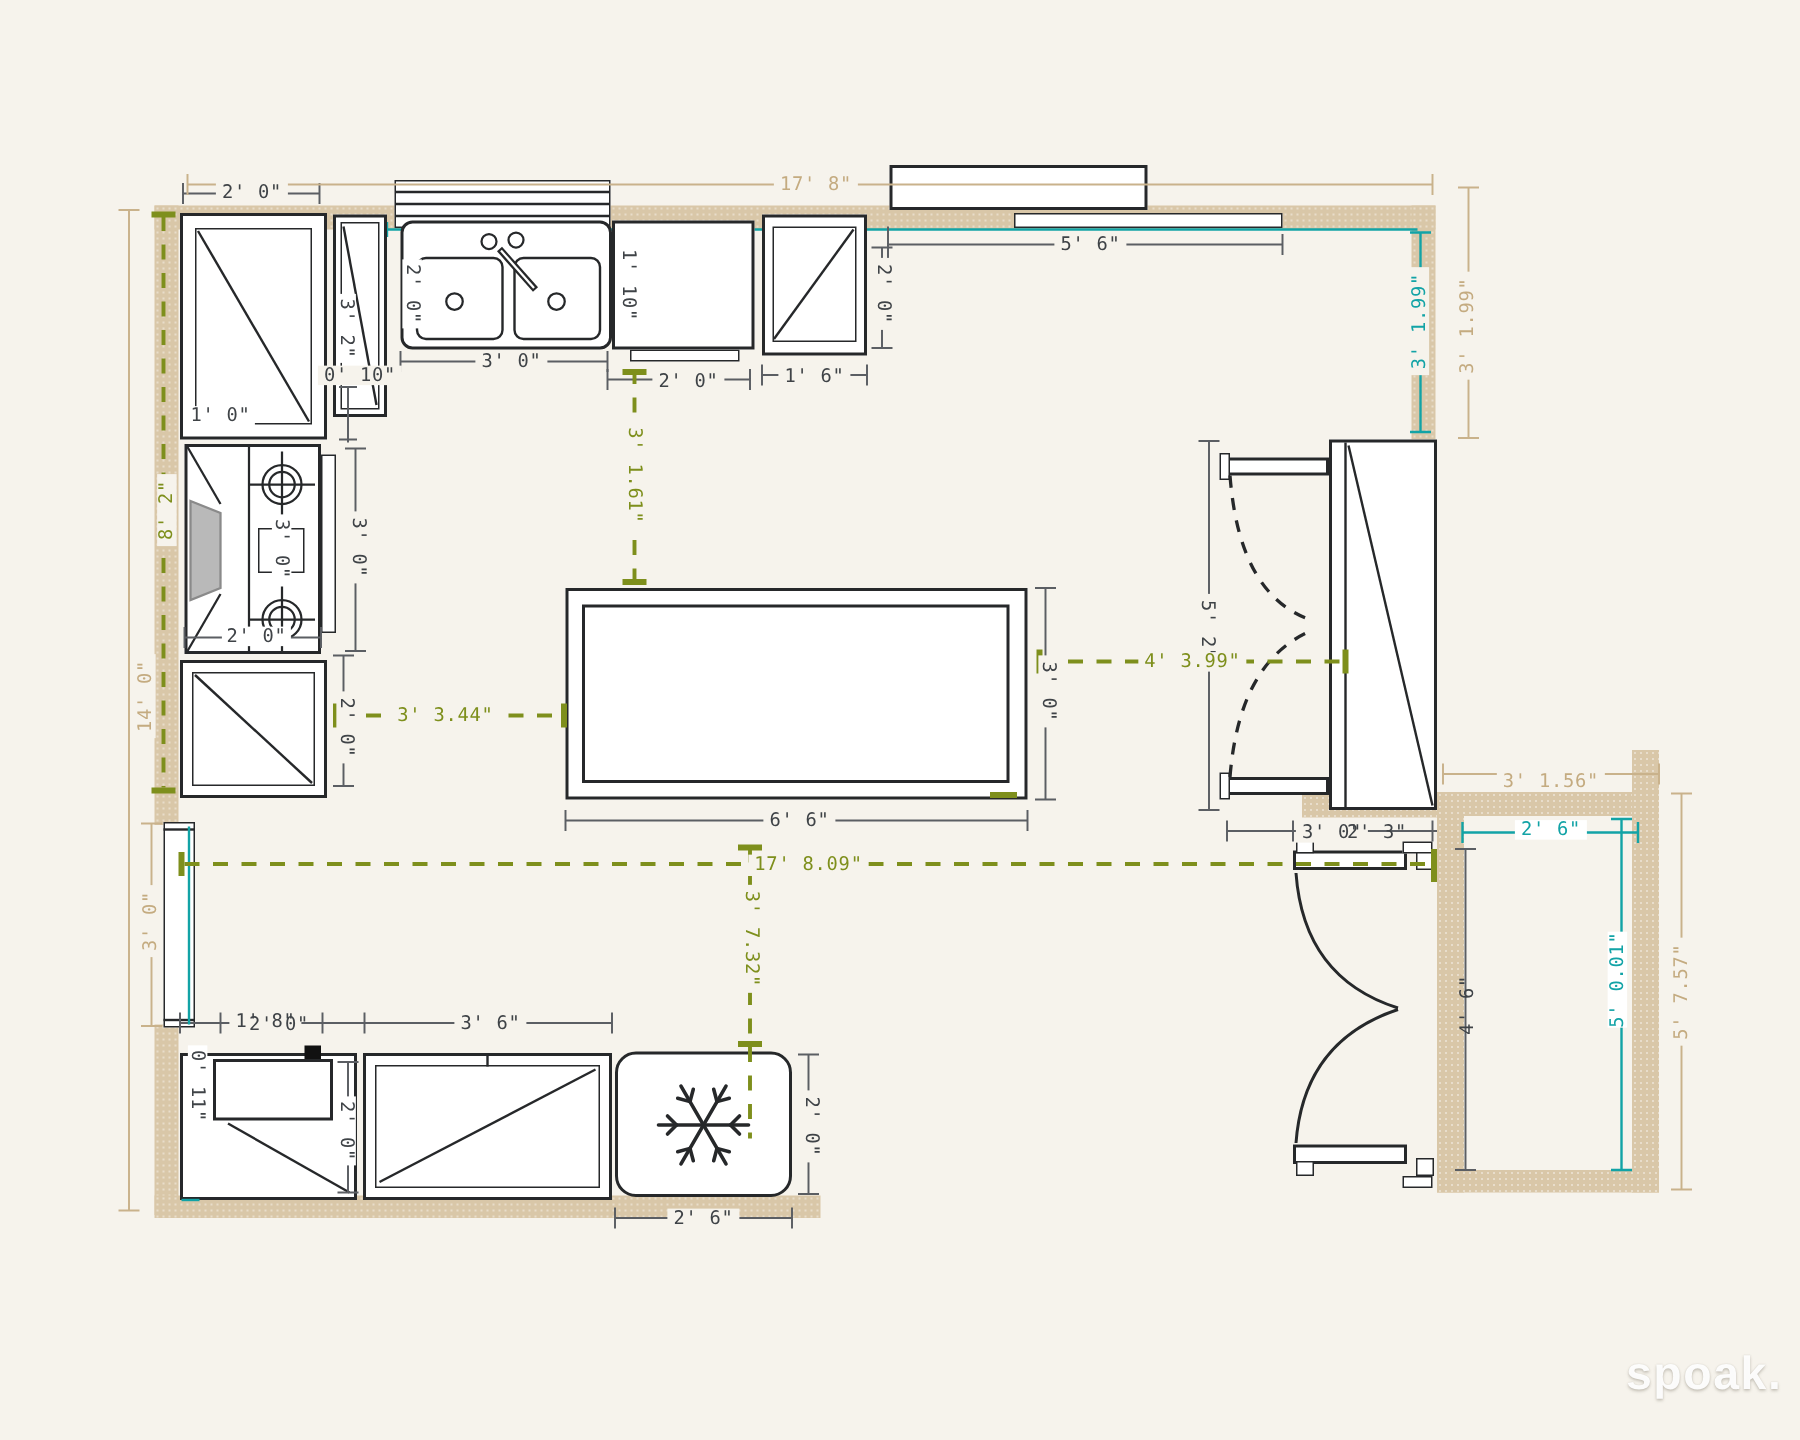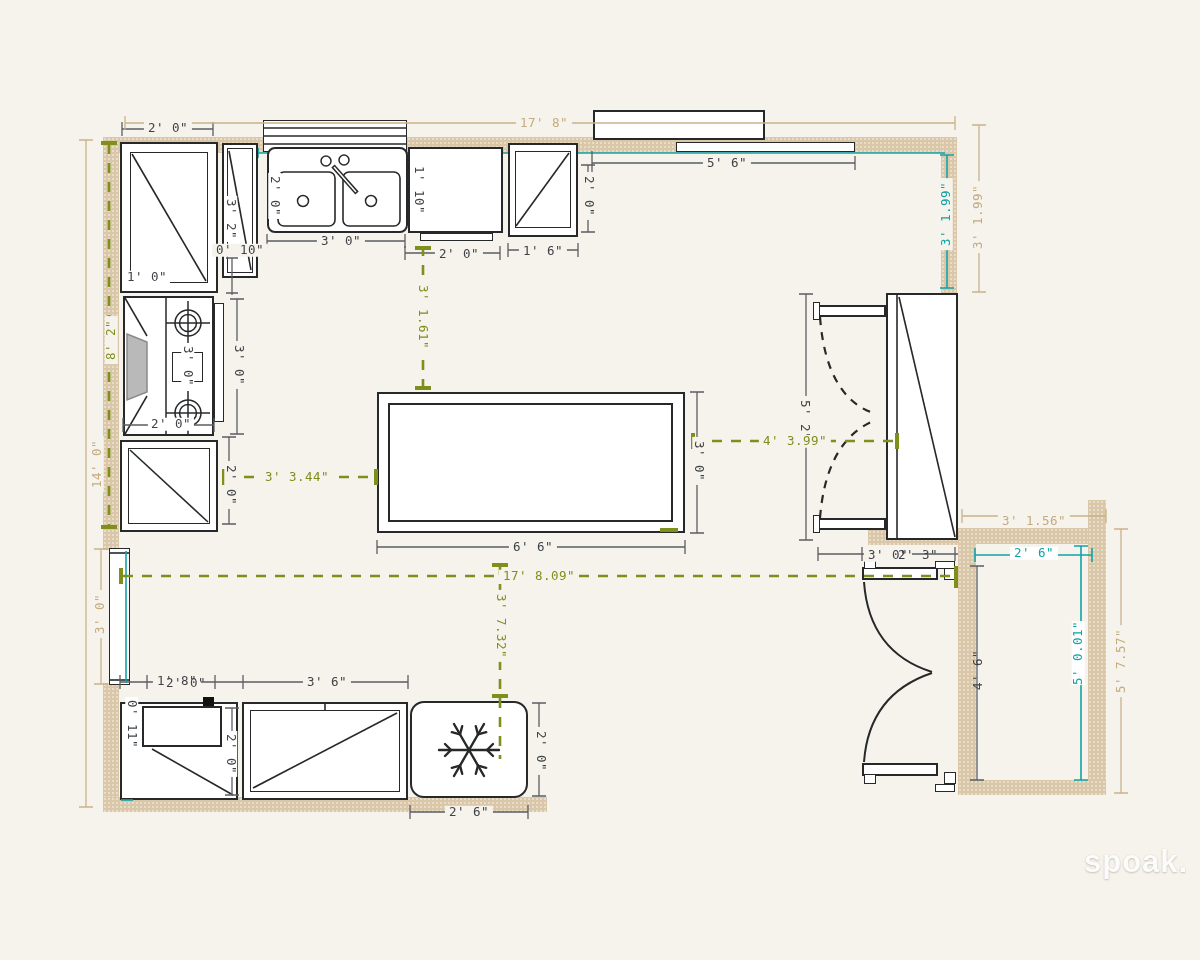--- a/index.html
+++ b/index.html
@@ -24,21 +24,21 @@
   .lbl{position:absolute;transform:translate(-50%,-50%);white-space:nowrap;
        font-size:12.5px;letter-spacing:.5px;color:var(--dimtxt);line-height:1;}
   .r90{transform:translate(-50%,-50%) rotate(90deg);}
   .rm90{transform:translate(-50%,-50%) rotate(-90deg);}
   .gn{color:var(--green);}
   .tl{color:var(--teal);}
   .tn{color:var(--tan);}
   .m{background:var(--bg);padding:0 4px;}
   .mw{background:#fff;padding:0 3px;}
   .z1{z-index:1}.z2{z-index:2}.z3{z-index:3}.z4{z-index:4}.z5{z-index:5}
-  #watermark{position:absolute;left:1084px;top:844px;z-index:6;
+  #watermark{position:absolute;left:1084px;top:898px;z-index:6;
     font-family:"Liberation Sans","DejaVu Sans",sans-serif;font-weight:bold;
     font-size:31px;letter-spacing:1px;color:rgba(255,255,255,.95);
     text-shadow:0 1px 2px rgba(120,115,100,.35), 0 0 1px rgba(160,155,140,.4);}
 </style>
 </head>
 <body>
 
 <div id="plan">
 
   <div class="wall z1" style="left:103px;top:137px;width:854px;height:16px"></div>

